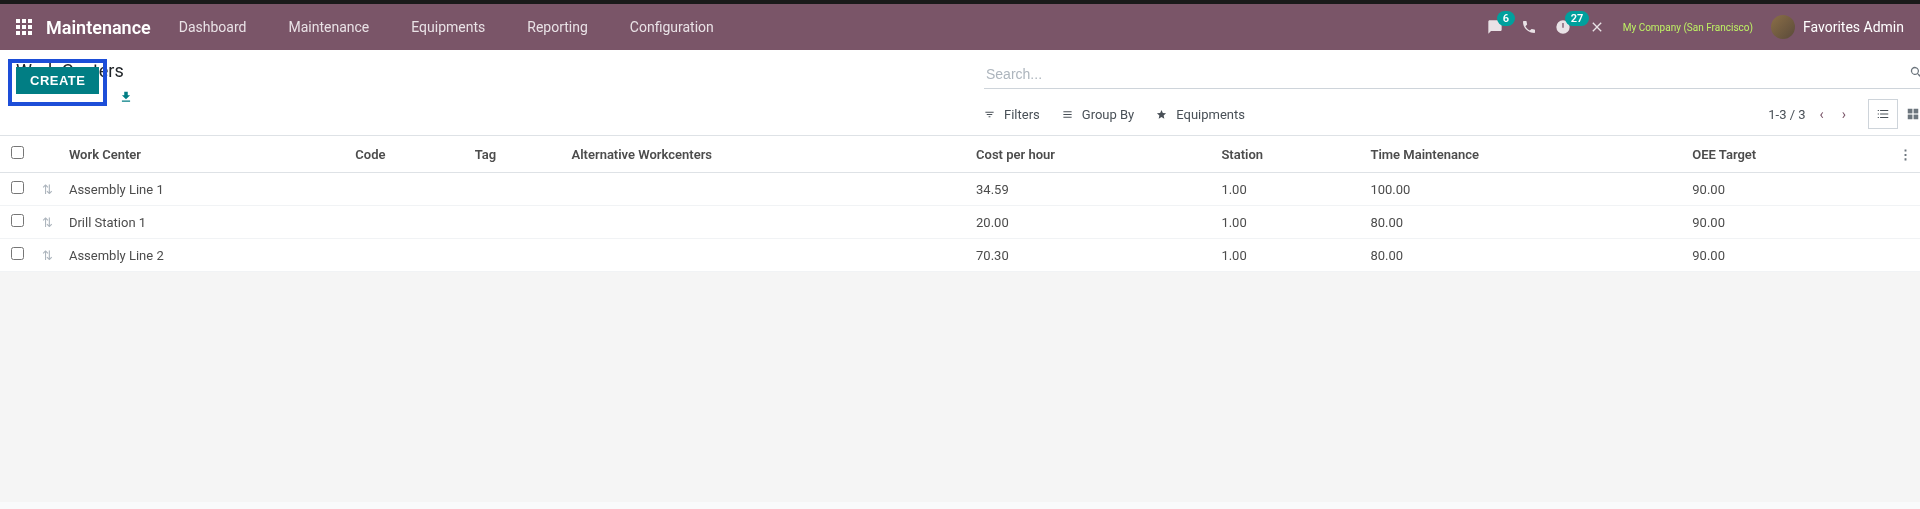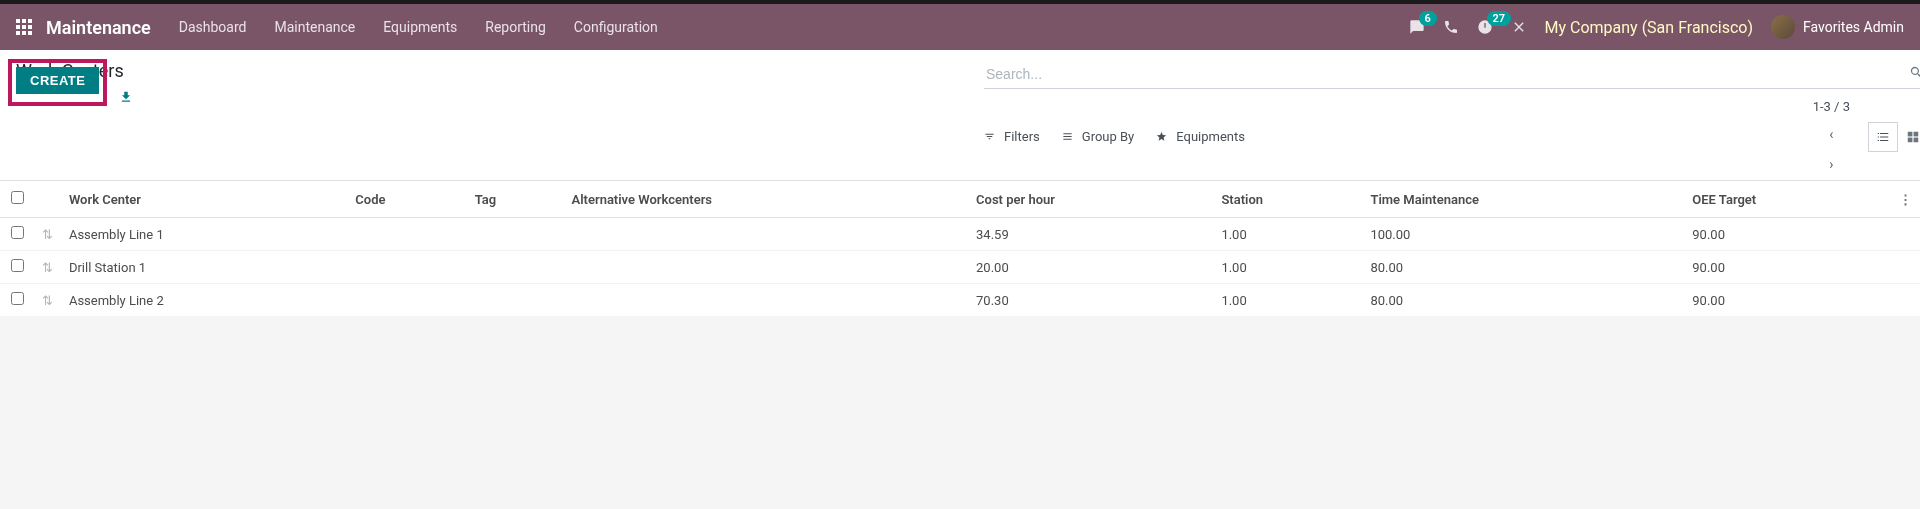--- a/index.html
+++ b/index.html
@@ -4,52 +4,52 @@
 <style>
   * { box-sizing: border-box; margin: 0; padding: 0; }
   body { font-family: -apple-system, BlinkMacSystemFont, "Segoe UI", Roboto, "Helvetica Neue", Arial, sans-serif; font-size: 14px; color: #374151; background: #f9fafb; }
   
   .topbar-thin { height: 4px; background: #1a1a1a; }
   
   .navbar { background: #7a5568; height: 46px; display: flex; align-items: center; padding: 0 16px; color: #fff; }
   .navbar .apps-icon { display: inline-flex; align-items: center; margin-right: 14px; cursor: pointer; }
   .navbar .apps-icon svg { fill: #fff; }
   .navbar .brand { font-size: 18px; font-weight: 600; margin-right: 28px; }
-  .navbar .menu { display: flex; gap: 28px; }
+  .navbar .menu { display: flex; gap: 42px; }
   .navbar .menu a { color: #e9e2e6; text-decoration: none; font-size: 14px; cursor: pointer; }
   .navbar .spacer { flex: 1; }
   .navbar .right { display: flex; align-items: center; gap: 18px; }
   .navbar .icon-btn { position: relative; display: inline-flex; align-items: center; cursor: pointer; }
   .navbar .badge { position: absolute; top: -8px; left: 10px; background: #00a09d; color: #fff; border-radius: 10px; font-size: 11px; padding: 1px 6px; font-weight: 600; }
-  .navbar .company { font-size: 16px; color: #fef9c3; cursor: pointer; }
+  .navbar .company { font-size: 10px; color: #bef264; cursor: pointer; }
   .navbar .user { display: flex; align-items: center; gap: 8px; cursor: pointer; }
   .navbar .avatar { width: 24px; height: 24px; border-radius: 50%; background: linear-gradient(135deg,#8b6f47,#5a4a3a); display:inline-block; }
   .navbar svg.ico { width: 16px; height: 16px; fill: #e9e2e6; }
   
   .control-panel { background: #fff; padding: 10px 16px 6px 16px; border-bottom: 1px solid #dee2e6; }
   .cp-row1 { display: flex; align-items: flex-start; }
   .cp-left { flex: 0 0 50%; }
   .cp-right { flex: 0 0 50%; margin-left: 24px; }
   .breadcrumb { font-size: 18px; color: #212529; margin-bottom: 6px; }
   .cp-buttons { display: flex; align-items: center; gap: 12px; margin-top: 6px; }
   .btn-create { background: #017e84; color: #fff; border: none; padding: 6px 14px; font-size: 13px; font-weight: 600; letter-spacing: 0.5px; cursor: pointer; }
-  .highlight-box { border: 4px solid #be185d; padding: 4px 4px 8px 4px; display: inline-block; margin-top: -28px; margin-left: -8px; }
+  .highlight-box { border: 4px solid #1d4ed8; padding: 4px 4px 8px 4px; display: inline-block; margin-top: -28px; margin-left: -8px; }
   .import-icon { color: #017e84; cursor: pointer; display:inline-flex; align-items:center; }
   
   .search-wrap { border-bottom: 1px solid #ced4da; display: flex; align-items: center; padding: 2px 0; }
   .search-input { flex: 1; border: none; outline: none; font-size: 14px; padding: 4px 2px; background: transparent; }
   .search-input::placeholder { color: #adb5bd; }
   .search-icon { color: #6c757d; cursor: pointer; padding: 0 4px; }
   
   .cp-row2 { display: flex; align-items: center; margin-top: 10px; }
   .search-options { display: flex; gap: 22px; flex:1; }
   .search-opt { color: #495057; font-size: 13px; cursor: pointer; display: inline-flex; align-items: center; gap: 9px; }
   .search-opt svg { width: 11px; height: 11px; fill: #495057; }
   .pager-area { display: flex; align-items: center; gap: 18px; }
-  .pager { color: #495057; font-size: 13px; display:flex; align-items:center; gap:10px;flex-direction:column;}
+  .pager { color: #495057; font-size: 13px; display:flex; align-items:center; gap:10px;}
   .pager .nav-btn { color: #7a5568; cursor: pointer; padding: 2px 4px; font-size:14px;}
   .view-switch { display: flex; }
   .view-btn { width: 30px; height: 30px; display: inline-flex; align-items: center; justify-content: center; cursor: pointer; color:#6c757d; }
   .view-btn.active { border: 1px solid #ced4da; background:#fff; color:#495057;}
   
   .list-view { background: #fff; }
   table { width: 100%; border-collapse: collapse; }
   thead th { text-align: left; font-weight: 600; font-size: 13px; color: #4c4c4c; padding: 10px 8px; border-bottom: 1px solid #dee2e6; background:#fff; }
   thead th.num, tbody td.num { text-align: left; }
   tbody td { padding: 8px 8px; font-size: 13px; color: #4c4c4c; border-bottom: 1px solid #f1f3f5; }

